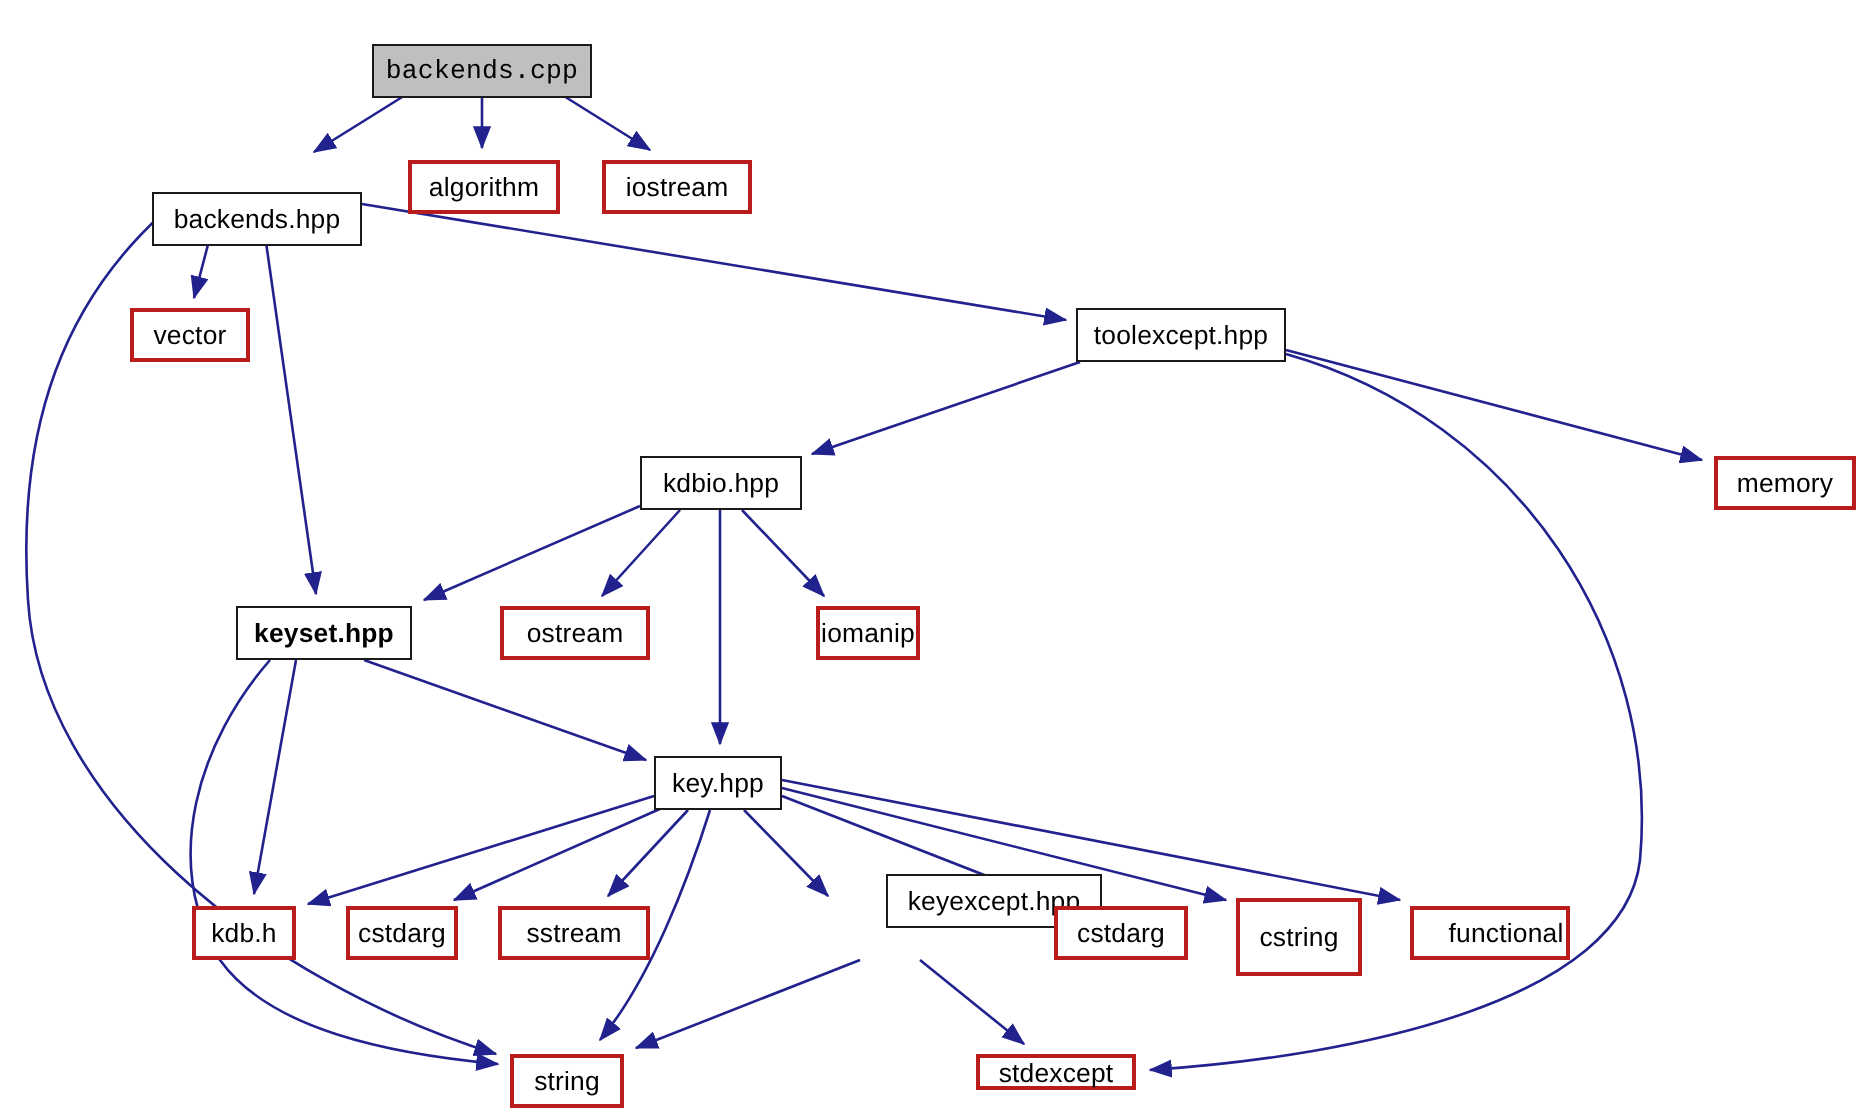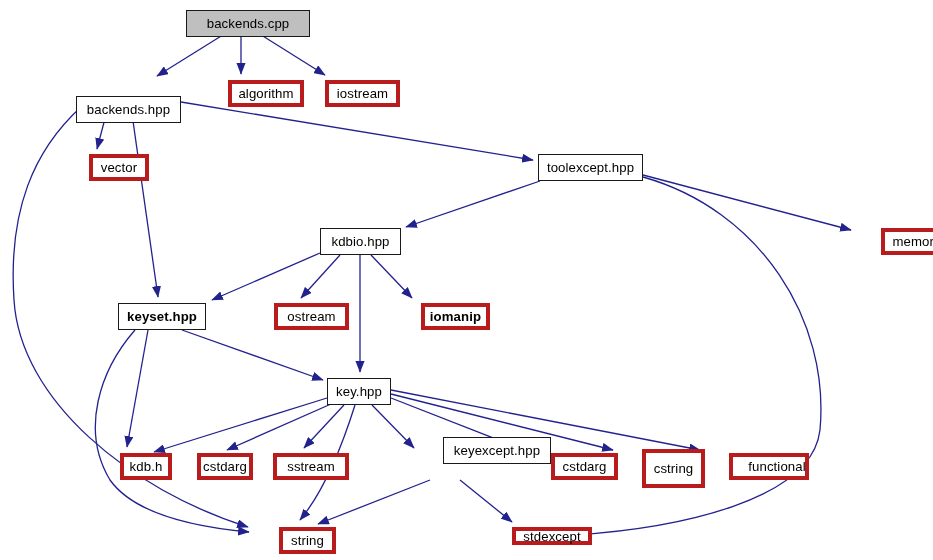--- a/index.html
+++ b/index.html
@@ -27,22 +27,21 @@
     align-items: center;
     justify-content: center;
     font-size: 13.2px;
     color: #000000;
     background: #ffffff;
     white-space: nowrap;
     letter-spacing: 0.1px;
     z-index: 5;
   }
   .node.sys {
-    border: 4px solid #b91c1c;
-    margin-left: 24px;
+    border: 2px solid #b91c1c;
   }
   .node.local {
     border: 1.6px solid #1a1a1a;
   }
   .node.root {
     border: 1.6px solid #1a1a1a;
     background: #bfbfbf;
   }
 </style>
 </head>
@@ -81,31 +80,31 @@
         <path d="M 355,405 C 344,440 325,490 300,520" fill="none" stroke="#22228f" stroke-width="1.3" marker-end="url(#arrowhead)"></path>
         <path d="M 391,398 L 524,450" fill="none" stroke="#22228f" stroke-width="1.3" marker-end="url(#arrowhead)"></path>
         <path d="M 391,394 L 613,450" fill="none" stroke="#22228f" stroke-width="1.3" marker-end="url(#arrowhead)"></path>
         <path d="M 391,390 L 700,450" fill="none" stroke="#22228f" stroke-width="1.3" marker-end="url(#arrowhead)"></path>
         <path d="M 430,480 L 318,524" fill="none" stroke="#22228f" stroke-width="1.3" marker-end="url(#arrowhead)"></path>
         <path d="M 460,480 L 512,522" fill="none" stroke="#22228f" stroke-width="1.3" marker-end="url(#arrowhead)"></path>
       </g>
   </svg>
 
   <div id="nodes-group">
-      <div class="node root" style="left: 186px; top: 10px; width: 124px; height: 27px;">backends.cpp</div>
+      <div class="node root" style="left: 186px; top: 22px; width: 110px; height: 27px; font-family: Liberation Mono, monospace;">backends.cpp</div>
       <div class="node local" style="left: 76px; top: 96px; width: 105px; height: 27px;">backends.hpp</div>
       <div class="node sys" style="left: 204px; top: 80px; width: 76px; height: 27px;">algorithm</div>
       <div class="node sys" style="left: 301px; top: 80px; width: 75px; height: 27px;">iostream</div>
       <div class="node sys" style="left: 65px; top: 154px; width: 60px; height: 27px;">vector</div>
       <div class="node local" style="left: 538px; top: 154px; width: 105px; height: 27px;">toolexcept.hpp</div>
       <div class="node sys" style="left: 857px; top: 228px; width: 71px; height: 27px;">memory</div>
       <div class="node local" style="left: 320px; top: 228px; width: 81px; height: 27px;">kdbio.hpp</div>
       <div class="node local" style="left: 118px; top: 303px; width: 88px; height: 27px; font-weight: bold;">keyset.hpp</div>
       <div class="node sys" style="left: 250px; top: 303px; width: 75px; height: 27px;">ostream</div>
-      <div class="node sys" style="left: 397px; top: 303px; width: 69px; height: 27px; font-weight: bold;">iomanip</div>
+      <div class="node sys" style="left: 408px; top: 303px; width: 52px; height: 27px;">iomanip</div>
       <div class="node local" style="left: 327px; top: 378px; width: 64px; height: 27px;">key.hpp</div>
       <div class="node sys" style="left: 96px; top: 453px; width: 52px; height: 27px;">kdb.h</div>
       <div class="node sys" style="left: 173px; top: 453px; width: 56px; height: 27px;">cstdarg</div>
       <div class="node sys" style="left: 249px; top: 453px; width: 76px; height: 27px;">sstream</div>
       <div class="node local" style="left: 396px; top: 437px; width: 108px; height: 27px; margin-left: 47px;">keyexcept.hpp</div>
       <div class="node sys" style="left: 527px; top: 453px; width: 67px; height: 27px;">cstdarg</div>
       <div class="node sys" style="left: 618px; top: 449px; width: 63px; height: 39px;">cstring</div>
       <div class="node sys" style="left: 705px; top: 453px; width: 80px; height: 27px; padding-left: 16px;">functional</div>
       <div class="node sys" style="left: 255px; top: 527px; width: 57px; height: 27px;">string</div>
       <div class="node sys" style="left: 488px; top: 527px; width: 80px; height: 18px;">stdexcept</div>

